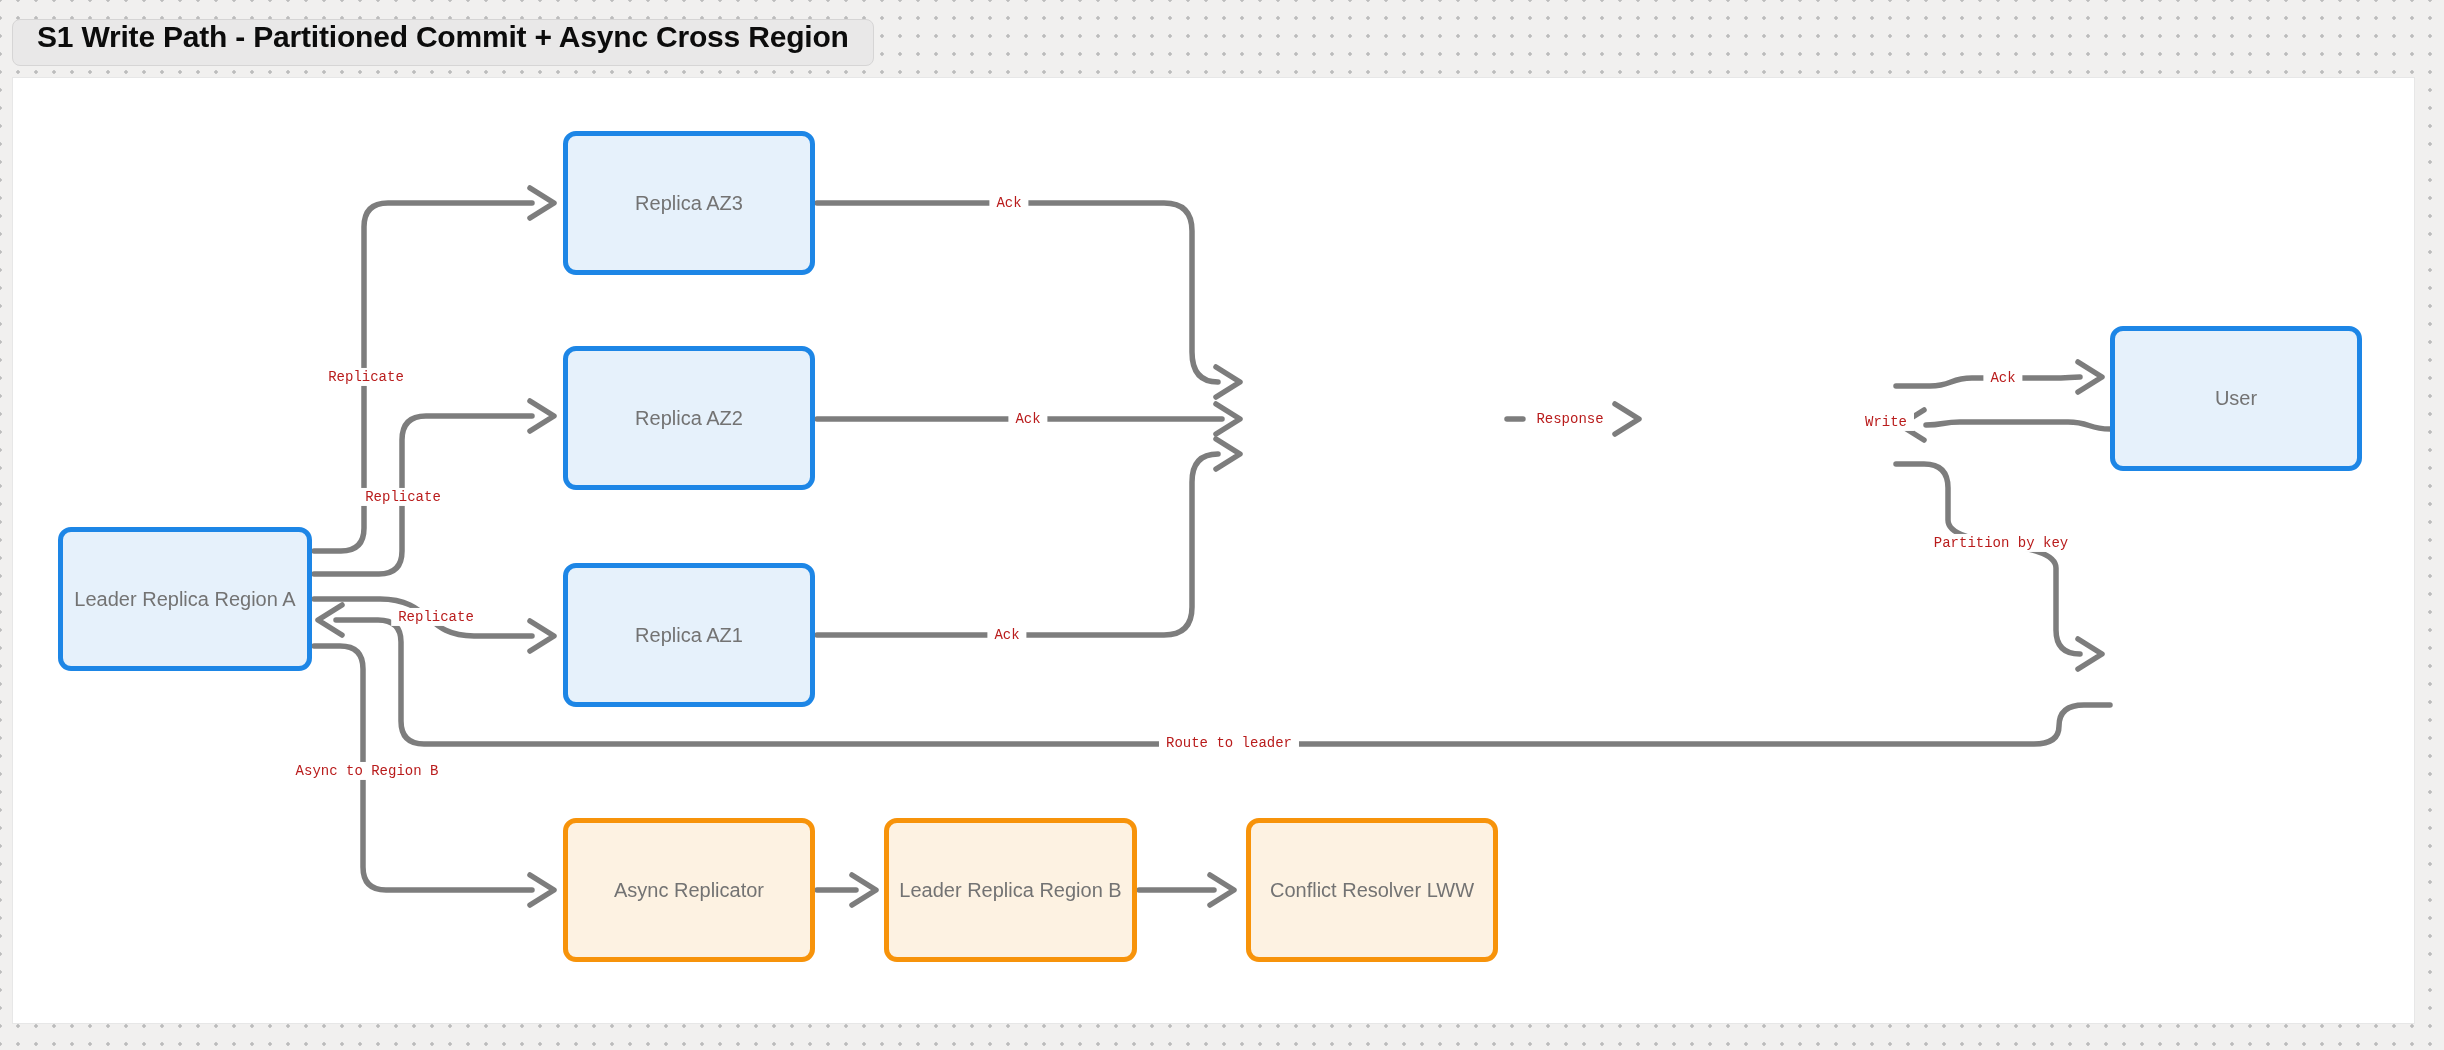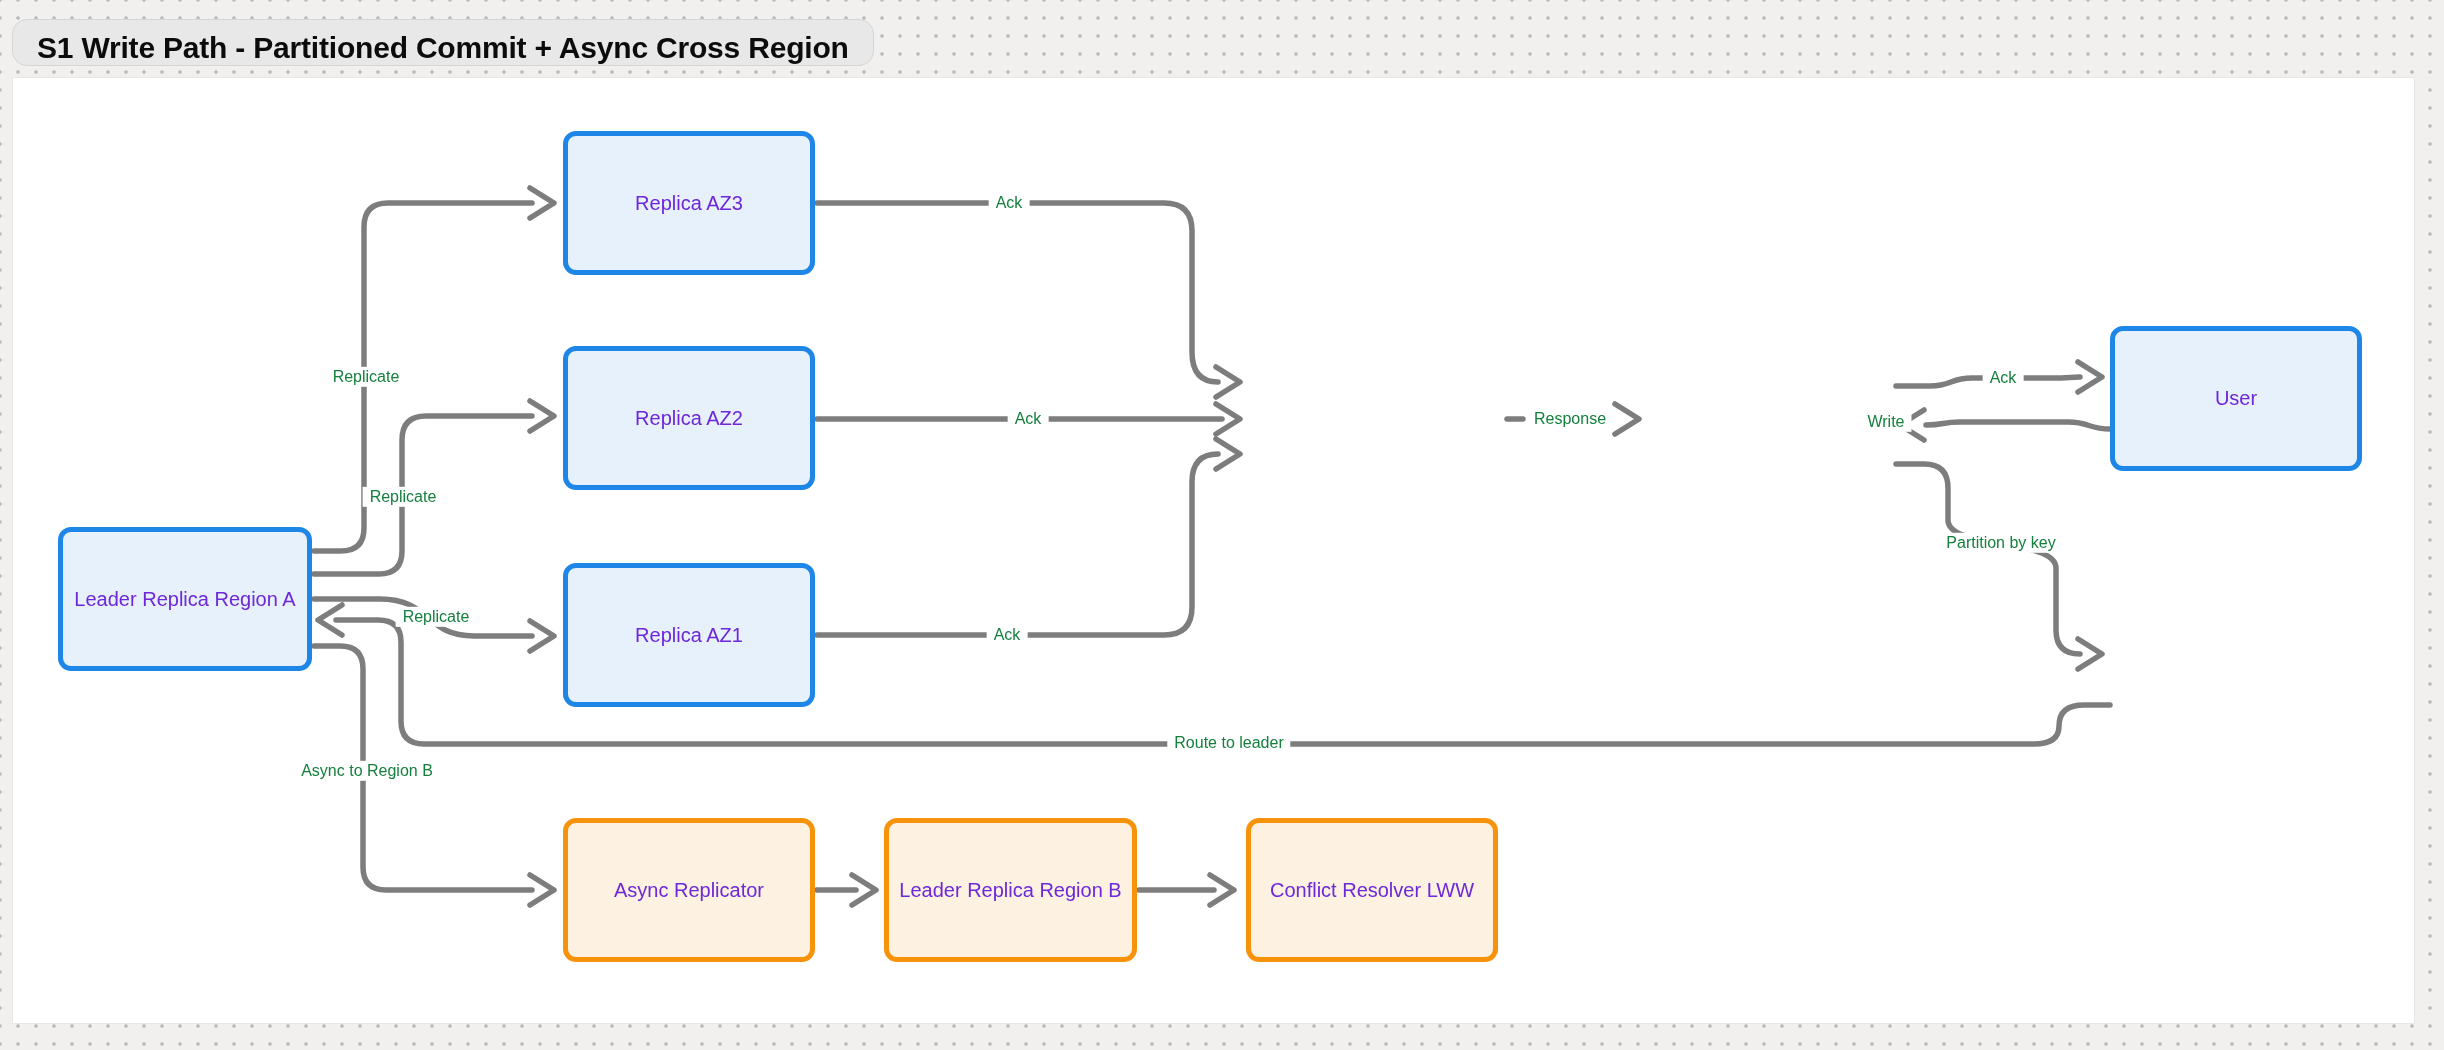--- a/index.html
+++ b/index.html
@@ -9,38 +9,38 @@
     background-color:#f1f0ef;
     background-image:radial-gradient(circle,#bcbcbc 1.5px,transparent 1.9px);
     background-size:18px 18px;background-position:9px 9px;
   }
   .frame{
     position:absolute;left:12px;top:77px;width:2403px;height:947px;
     background:#ffffff;border:1px solid #e7e7e7;box-sizing:border-box;z-index:1;
   }
   .title-pill{
     position:absolute;left:12px;top:19px;height:47px;z-index:6;
-    display:flex;align-items:flex-end;padding:0 24px;box-sizing:border-box;
-    background:#e9e8e8;border:1.5px solid #d6d5d5;border-radius:15px;
+    display:flex;align-items:flex-start;padding:0 24px;box-sizing:border-box;
+    background:#e9e8e8;border:1.5px solid #d6d5d5;border-radius:8px;
     font-size:30px;font-weight:700;color:#0c0c0c;letter-spacing:-0.2px;white-space:nowrap;
   }
   svg.edges{position:absolute;left:0;top:0;z-index:2;}
   svg.edges path{fill:none;stroke:var(--arrow,#7d7d7d);stroke-width:5.5;stroke-linecap:round;stroke-linejoin:round;}
   .node{
     position:absolute;z-index:3;box-sizing:border-box;
     display:flex;align-items:center;justify-content:center;text-align:center;
     border-radius:13px;border:5px solid;padding:14px 10px;
-    font-size:20px;color:#6d28d9;line-height:1.25;
+    font-size:20px;color:#737373;line-height:1.25;
   }
   .node.blue{background:var(--blue-fill,#e6f1fb);border-color:var(--blue-border,#1d86e6);}
   .node.orange{background:var(--orange-fill,#fdf2e2);border-color:var(--orange-border,#f7930a);}
   .edge-label{
     position:absolute;z-index:4;transform:translate(-50%,-50%);
     background:#ffffff;padding:1px 7px;white-space:nowrap;
-    font-size:16px;color:#15803d;line-height:1.15;
+    font-size:14px;color:#b91c1c;line-height:1.15;font-family:Liberation Mono, monospace;
   }
 </style>
 </head>
 <body>
 
 <div class="stage">
 
   <div class="frame"></div>
 
   <svg class="edges" width="2444" height="1050" viewBox="0 0 2444 1050">

